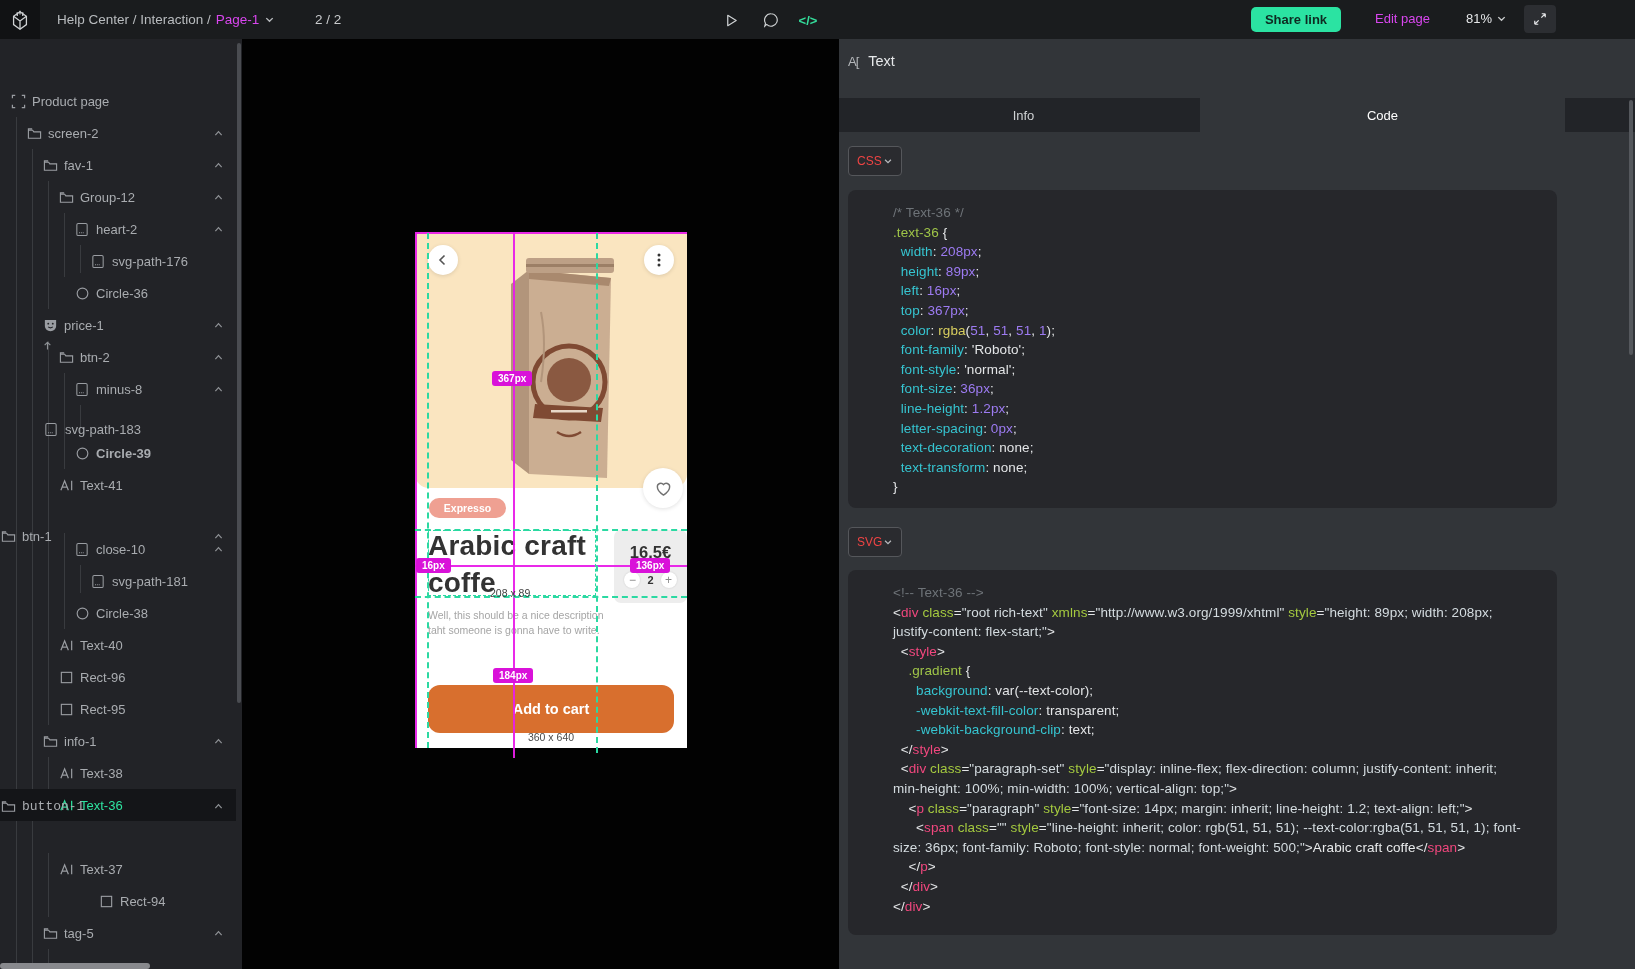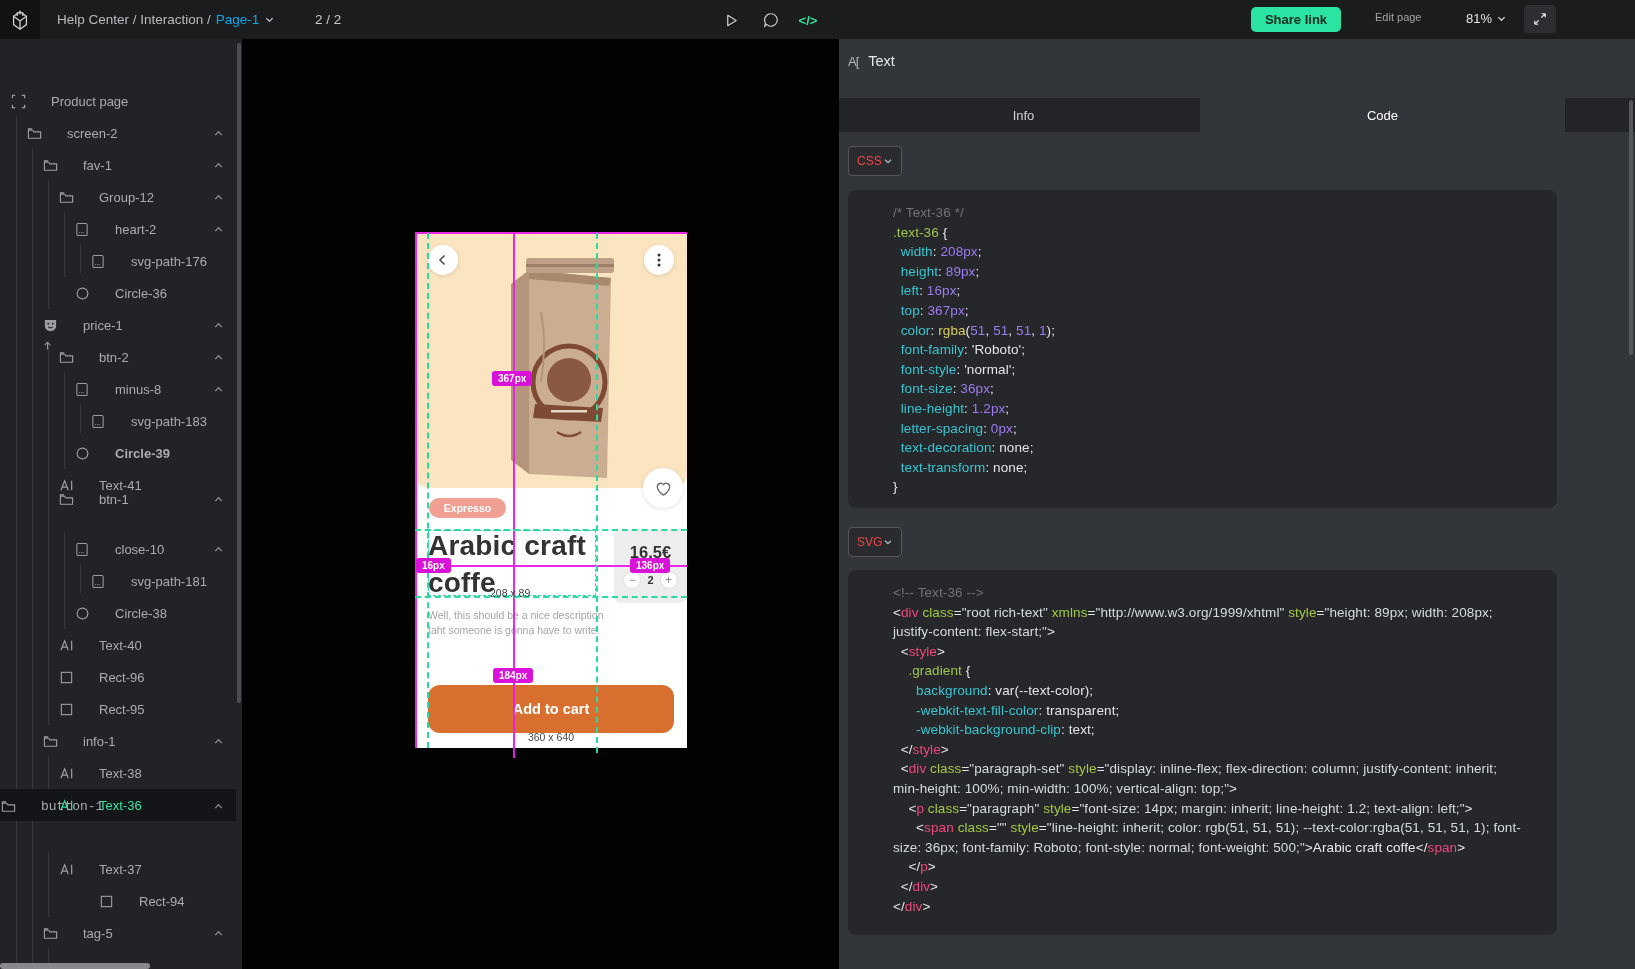--- a/index.html
+++ b/index.html
@@ -7,31 +7,31 @@
   #app {
     position:relative; width:1635px; height:969px; overflow:hidden;
     background:#000; font-family:"Liberation Sans", sans-serif;
     -webkit-font-smoothing:antialiased;
   }
   
   #topbar { position:absolute; left:0; top:0; width:1635px; height:39px; background:#1a1c1e; z-index:40; }
   #logo-box { position:absolute; left:0; top:0; width:40px; height:39px; background:#111214; display:flex; align-items:center; justify-content:center; }
   .crumb { position:absolute; top:0; height:39px; display:flex; align-items:center; color:#b9bcbf; font-size:13.5px; }
   #breadcrumb { left:57px; gap:5px; }
-  #breadcrumb .page { color:#0ea5e9; }
+  #breadcrumb .page { color:#d946ef; }
   #page-indicator { left:315px; color:#c8cacc; }
   .tb-icon { position:absolute; top:9px; width:22px; height:22px; display:flex; align-items:center; justify-content:center; color:#cfd2d4; cursor:pointer; }
   #share-btn { position:absolute; left:1251px; top:7px; width:90px; height:25px; background:#2be3a2; color:#0e2b22; font-size:13px; font-weight:bold; border:none; border-radius:5px; cursor:pointer; }
-  #edit-link { position:absolute; left:1375px; top:11px; color:#a3a3a3; font-size:11px; cursor:pointer; }
+  #edit-link { position:absolute; left:1375px; top:11px; color:#d946ef; font-size:13px; cursor:pointer; }
   #zoom-ctrl { position:absolute; left:1466px; top:11px; color:#e4e6e8; font-size:13px; display:flex; align-items:center; gap:4px; cursor:pointer; }
   #fullscreen-btn { position:absolute; left:1524px; top:5px; width:32px; height:28px; background:#2c2e32; border-radius:4px; display:flex; align-items:center; justify-content:center; cursor:pointer; }
   
   #sidebar { position:absolute; left:0; top:39px; width:242px; height:930px; background:#222327; overflow:hidden; z-index:30; }
   .tree-guide { position:absolute; width:1px; background:#393b3f; }
-  .tree-row { position:absolute; left:0; width:236px; height:32px; display:flex; align-items:center; gap:25px; color:#a9acb0; font-size:13px; cursor:pointer; }
+  .tree-row { position:absolute; left:0; width:236px; height:32px; display:flex; align-items:center; gap:6px; color:#a9acb0; font-size:13px; cursor:pointer; }
   .tree-row .t-icon { width:16px; height:16px; flex:0 0 16px; display:flex; align-items:center; justify-content:center; color:#9a9da2; }
   .tree-row.selected { background:#141518; color:#2ee3a0; }
   .tree-row.selected .t-icon { color:#2ee3a0; }
   .tree-row .chev { margin-left:auto; margin-right:12px; color:#8f9296; display:flex; }
   #guide-arrow { position:absolute; left:41px; top:300px; color:#8f9296; }
   #sb-vscroll { position:absolute; right:1px; top:4px; width:4px; height:660px; background:#4a4c51; border-radius:2px; }
   #sb-hscroll { position:absolute; left:0; bottom:0; width:150px; height:6px; background:#88898d; border-radius:3px; }
   
   #canvas { position:absolute; left:242px; top:39px; width:597px; height:930px; background:#020202; }
   #frame { position:absolute; left:415px; top:232px; width:272px; height:516px; background:#ffffff; z-index:5; }
@@ -264,21 +264,21 @@
               <path d="M3.8 11.5h1M5.8 11.5h1M7.8 11.5h1"></path>
             </svg>
           </span>
           <span>minus-8</span>
           <span class="chev">
             <svg width="11" height="11" viewBox="0 0 14 14" fill="none" stroke="currentColor" stroke-width="1.5">
               <path d="M3 9l4-4.5L11 9"></path>
             </svg>
           </span>
         </div>
-        <div class="tree-row" style="top: 366px; padding-left: 90px;">
+        <div class="tree-row" style="top: 366px; padding-left: 43px; align-items: flex-end;">
           <span class="t-icon">
             <svg width="14" height="15" viewBox="0 0 14 16" fill="none" stroke="currentColor" stroke-width="1.1">
               <rect x="1.5" y="1.5" width="11" height="13" rx="1.5"></rect>
               <path d="M3.8 11.5h1M5.8 11.5h1M7.8 11.5h1"></path>
             </svg>
           </span>
           <span>svg-path-183</span>
         </div>
         <div class="tree-row" style="top: 398px; padding-left: 74px; font-weight: bold;">
           <span class="t-icon">
@@ -290,21 +290,21 @@
         </div>
         <div class="tree-row" style="top: 430px; padding-left: 58px;">
           <span class="t-icon">
             <svg width="15" height="15" viewBox="0 0 16 16" fill="none" stroke="currentColor" stroke-width="1.3">
               <path d="M2 13L6 3l4 10M3.4 9.8h5.2"></path>
               <path d="M13.5 3v10"></path>
             </svg>
           </span>
           <span>Text-41</span>
         </div>
-        <div class="tree-row" style="top: 444px; padding-left: 58px;">
+        <div class="tree-row" style="top: 481px; ">
           <span class="t-icon">
             <svg width="15" height="15" viewBox="0 0 16 16" fill="none" stroke="currentColor" stroke-width="1.2">
               <path d="M1.5 4.5h4.5l1.3 1.8h7.2v6.7H1.5zM1.5 4.5V3h4"></path>
             </svg>
           </span>
           <span>btn-1</span>
           <span class="chev">
             <svg width="11" height="11" viewBox="0 0 14 14" fill="none" stroke="currentColor" stroke-width="1.5">
               <path d="M3 9l4-4.5L11 9"></path>
             </svg>

